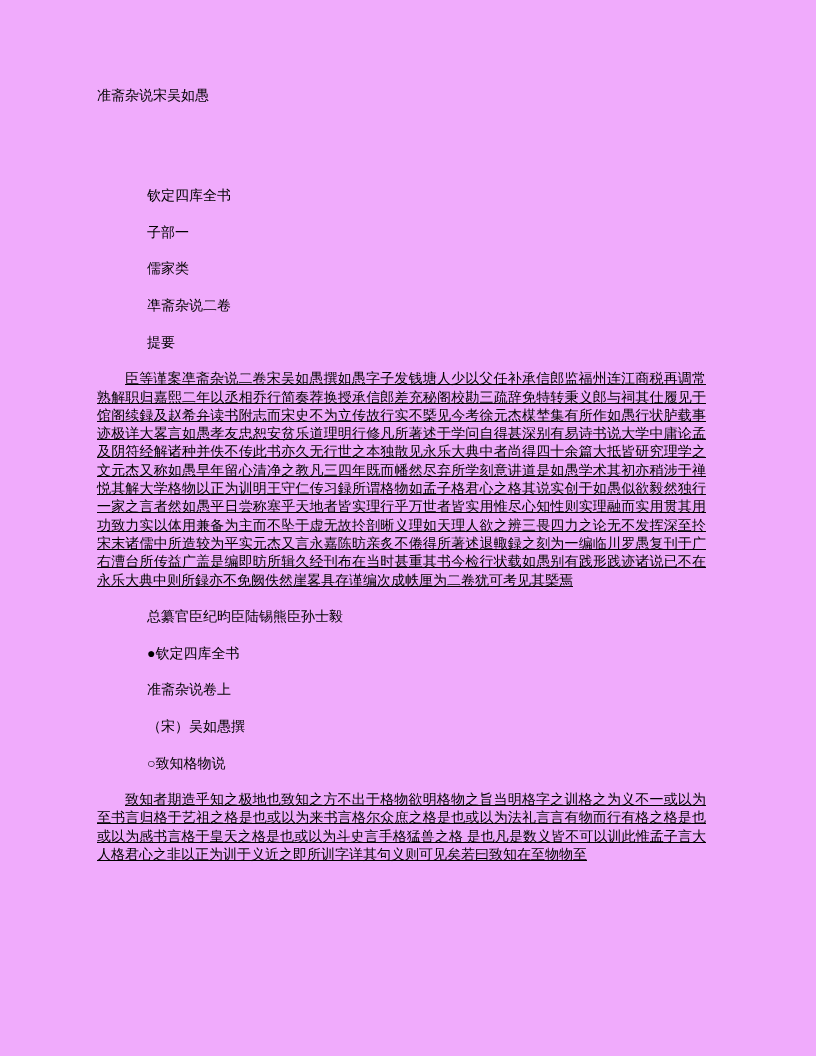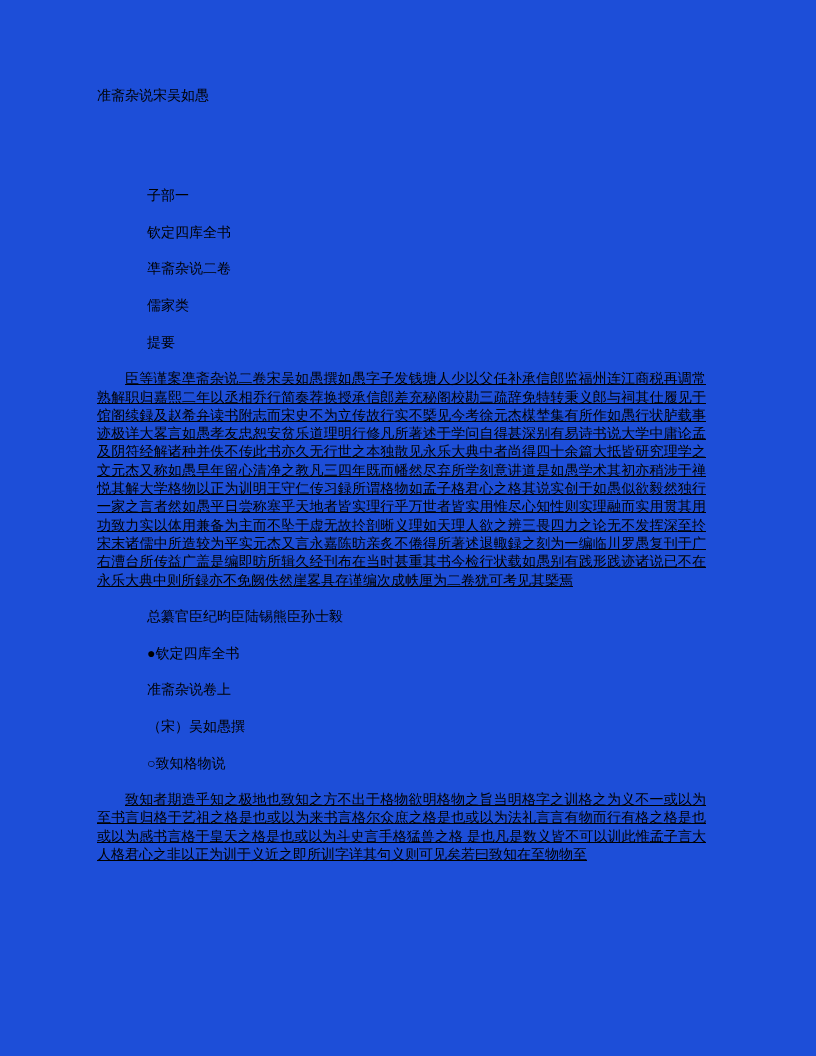--- a/index.html
+++ b/index.html
@@ -1,21 +1,21 @@
 <!DOCTYPE html>
 <html><head>
 <meta charset="utf-8">
 <style>
   html, body { margin: 0; padding: 0; background: #888; }
   .page {
     position: relative;
     width: 816px;
     height: 1056px;
     margin: 0 auto;
-    background: #1d4ed8;
+    background: #f0abfc;
     overflow: hidden;
     font-family: "Liberation Serif", "DejaVu Serif", serif;
     color: #000000;
   }
   .content {
     position: absolute;
     left: 97px;
     top: 87px;
     width: 609px;
     font-size: 14px;
@@ -41,27 +41,27 @@
   .para:last-child { margin-bottom: 0; }
 </style>
 </head>
 <body>
 
 <div class="page">
   <div class="content">
 
     <div class="doc-title">准斋杂说宋吴如愚</div>
 
+    <div class="line">钦定四库全书</div>
+
     <div class="line">子部一</div>
 
-    <div class="line">钦定四库全书</div>
+    <div class="line">儒家类</div>
 
     <div class="line">凖斋杂说二卷</div>
-
-    <div class="line">儒家类</div>
 
     <div class="line">提要</div>
 
     <p class="para">臣等谨案凖斋杂说二卷宋吴如愚撰如愚字子发钱塘人少以父任补承信郎监福州连江商税再调常熟解职归嘉熙二年以丞相乔行简奏荐换授承信郎差充秘阁校勘三疏辞免特转秉义郎与祠其仕履见于馆阁续録及赵希弁读书附志而宋史不为立传故行实不槩见今考徐元杰楳埜集有所作如愚行状胪载事迹极详大畧言如愚孝友忠恕安贫乐道理明行修凡所著述于学问自得甚深别有易诗书说大学中庸论孟及阴符经解诸种并佚不传此书亦久无行世之本独散见永乐大典中者尚得四十余篇大抵皆研究理学之文元杰又称如愚早年留心清净之教凡三四年既而幡然尽弃所学刻意讲道是如愚学术其初亦稍涉于禅悦其解大学格物以正为训明王守仁传习録所谓格物如孟子格君心之格其说实创于如愚似欲毅然独行一家之言者然如愚平日尝称塞乎天地者皆实理行乎万世者皆实用惟尽心知性则实理融而实用贯其用功致力实以体用兼备为主而不坠于虚无故扵剖晰义理如天理人欲之辨三畏四力之论无不发挥深至扵宋末诸儒中所造较为平实元杰又言永嘉陈昉亲炙不倦得所著述退輙録之刻为一编临川罗愚复刊于广右漕台所传益广盖是编即昉所辑久经刊布在当时甚重其书今检行状载如愚别有践形践迹诸说已不在永乐大典中则所録亦不免阙佚然崖畧具存谨编次成帙厘为二卷犹可考见其槩焉</p>
 
 
     <div class="line">总纂官臣纪昀臣陆锡熊臣孙士毅</div>
 
 
     <div class="line">●钦定四库全书</div>

